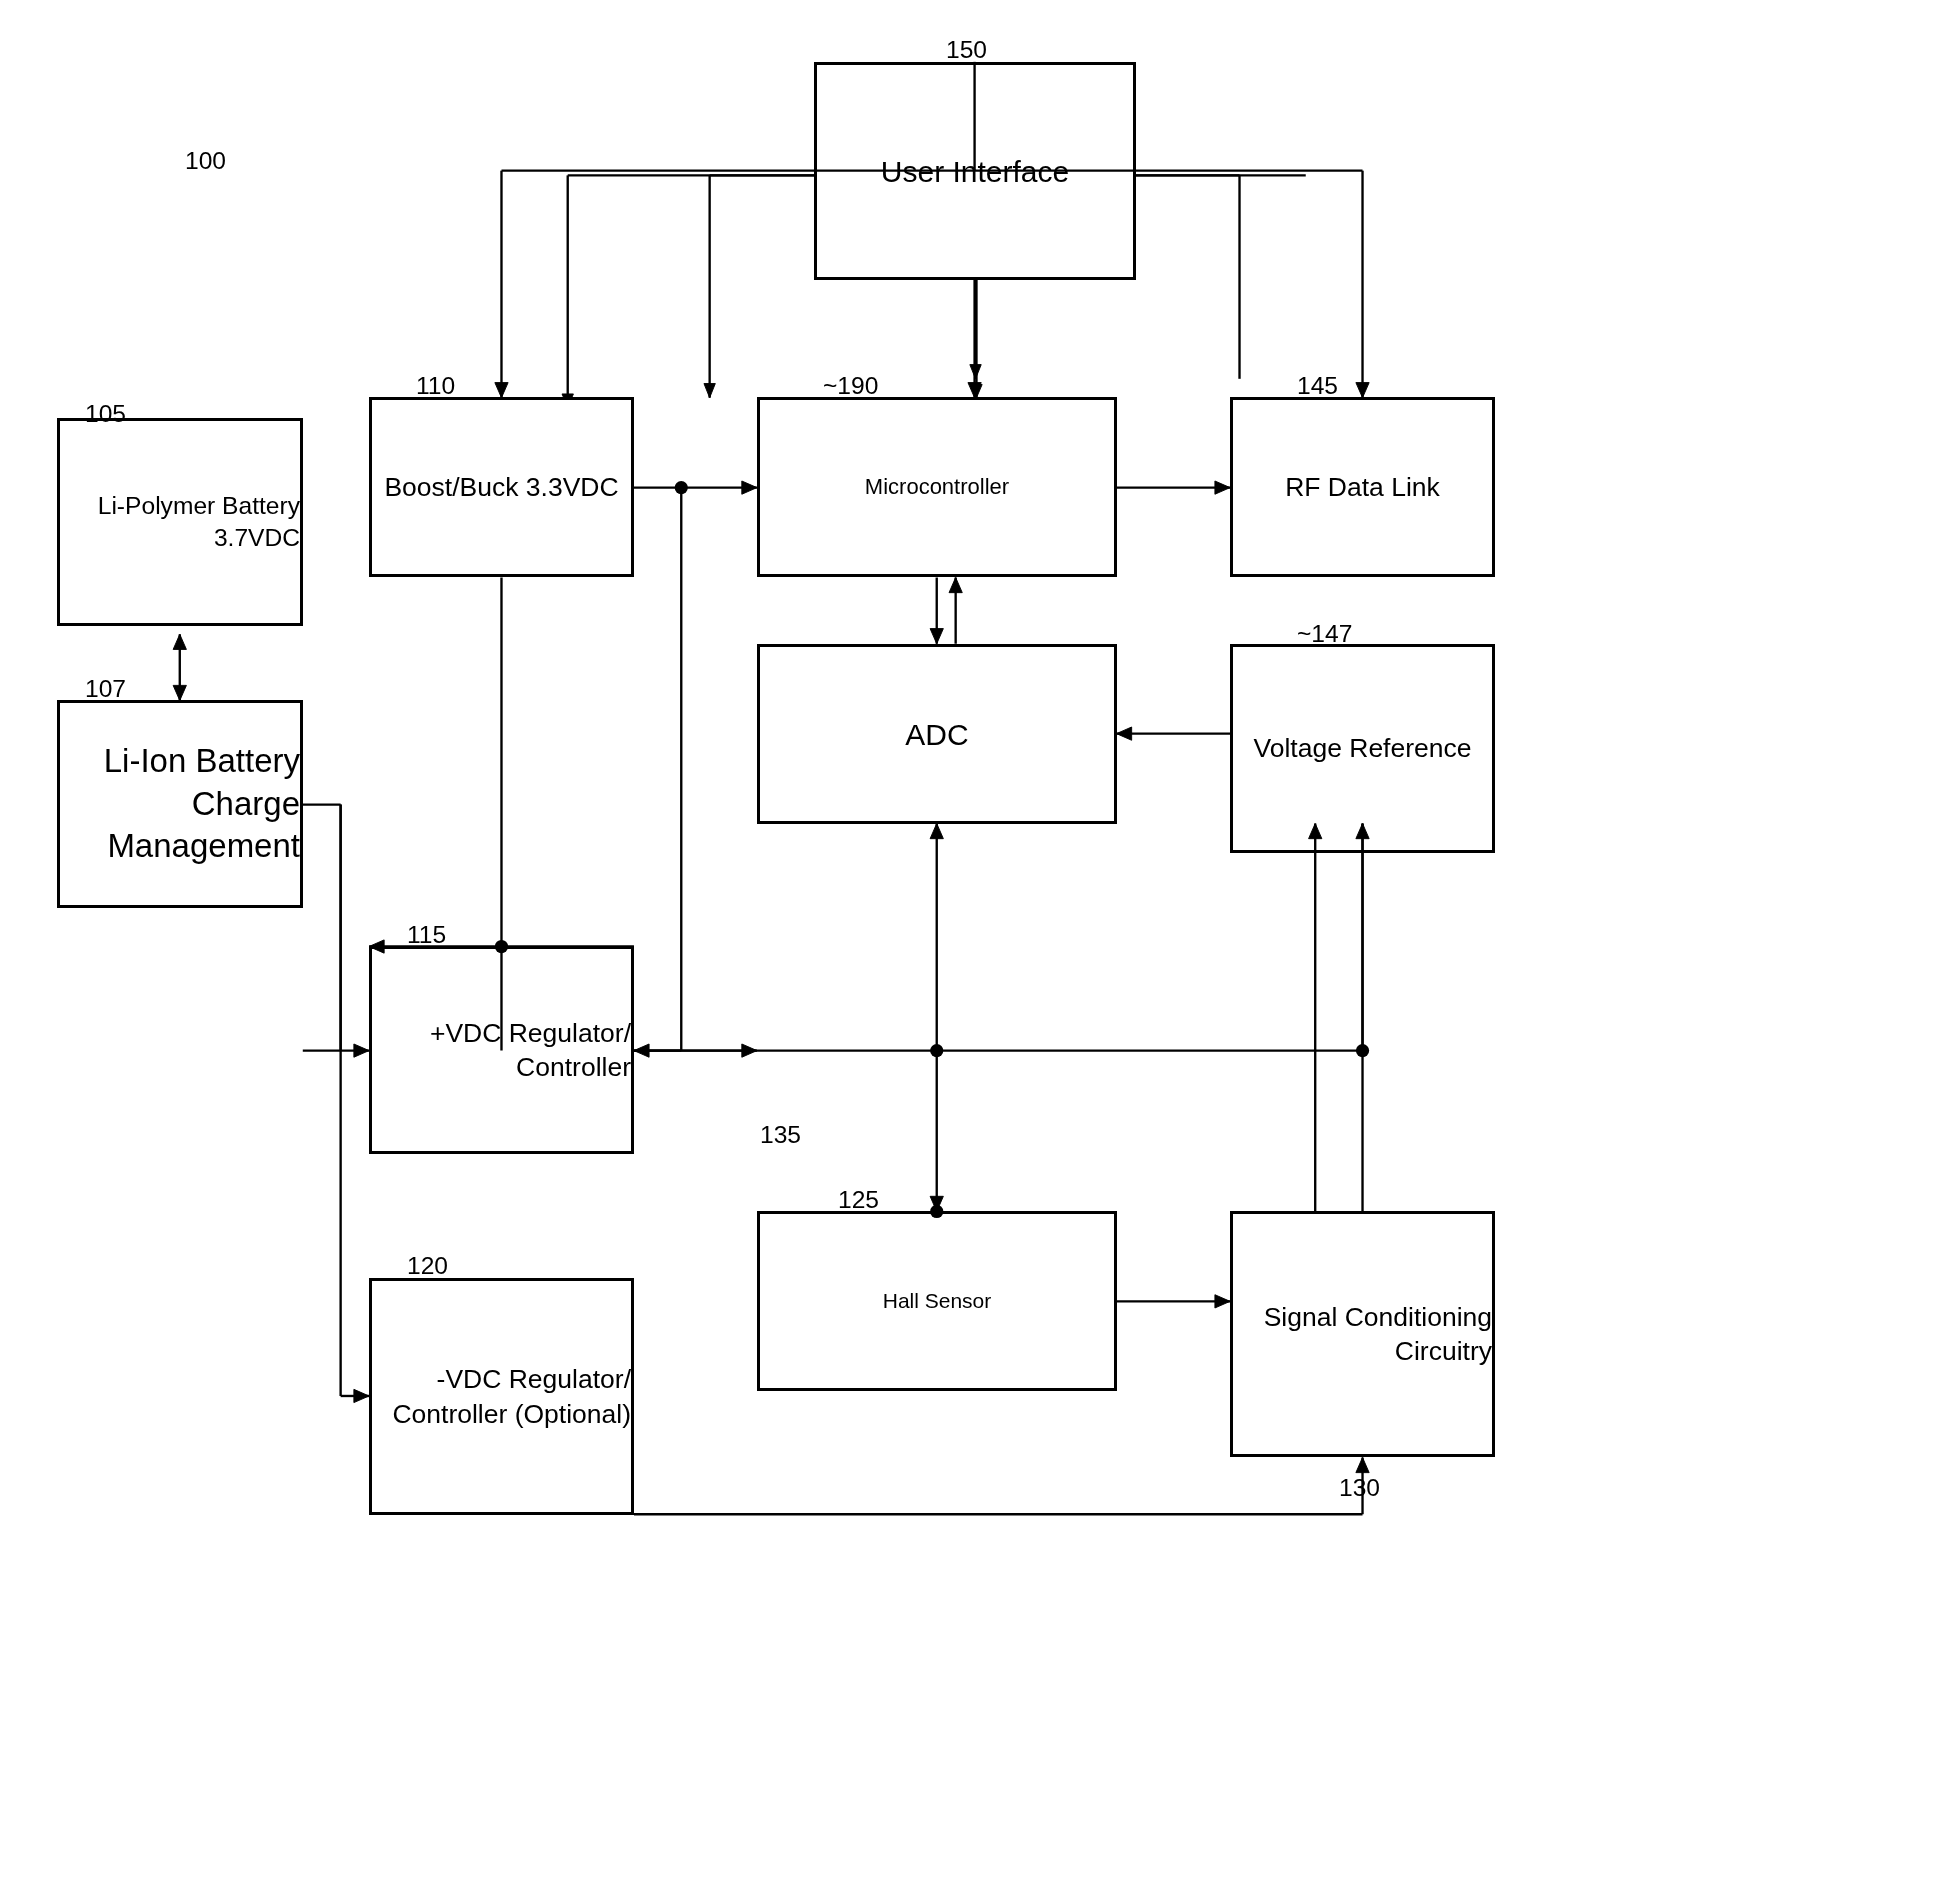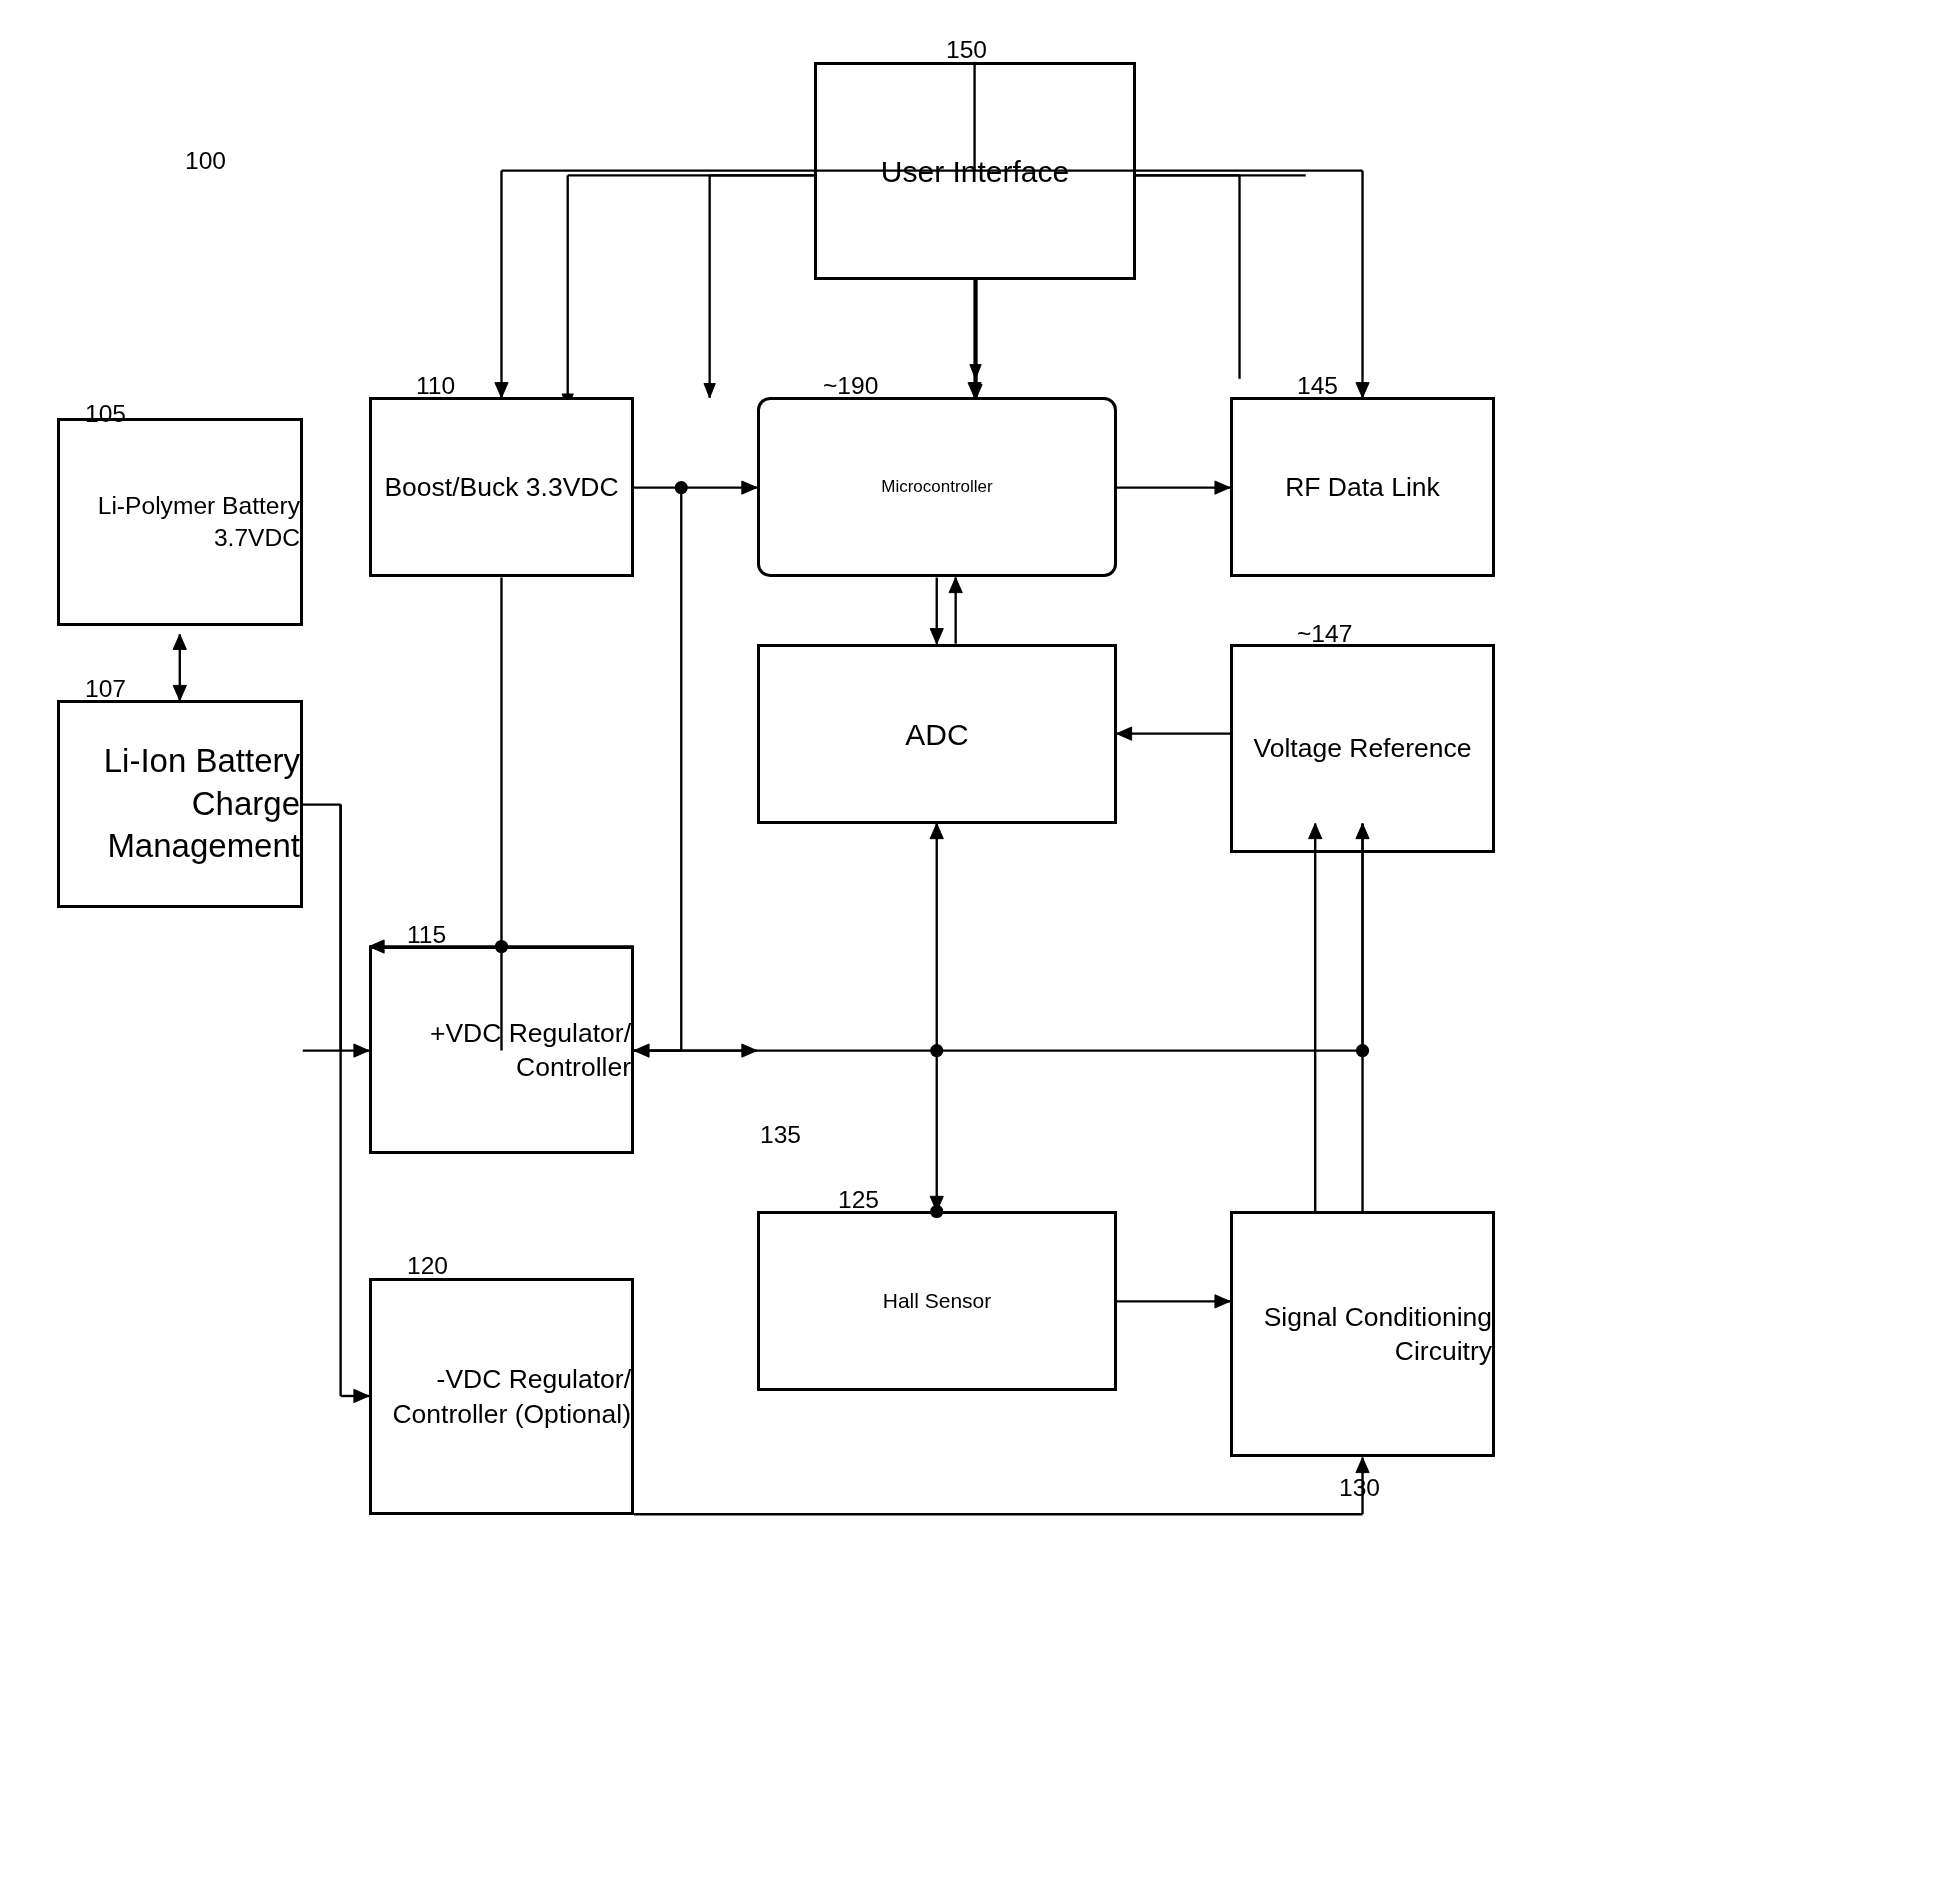--- a/index.html
+++ b/index.html
@@ -89,21 +89,21 @@
 Interface</span>
   </div>
   <div class="label" style="left:946px; top:36px;">150</div>
 
   <div class="block block-bold" style="left:369px; top:397px; width:265px; height:180px; font-size:26.5px;">
     <span>Boost/Buck
 3.3VDC</span>
   </div>
   <div class="label" style="left:416px; top:372px;">110</div>
 
-  <div class="block block-bold" style="left:757px; top:397px; width:360px; height:180px; font-size:17px;border-radius:13px;">
+  <div class="block block-bold" style="left:757px; top:397px; width:360px; height:180px; font-size:22px;">
     <span>Microcontroller</span>
   </div>
   <div class="label" style="left:823px; top:372px;">~190</div>
 
   <div class="block block-bold" style="left:1230px; top:397px; width:265px; height:180px; font-size:26.5px;">
     <span>RF Data Link</span>
   </div>
   <div class="label" style="left:1297px; top:372px;">145</div>
 
   <div class="block block-bold" style="left:757px; top:644px; width:360px; height:180px; font-size:30px;">

